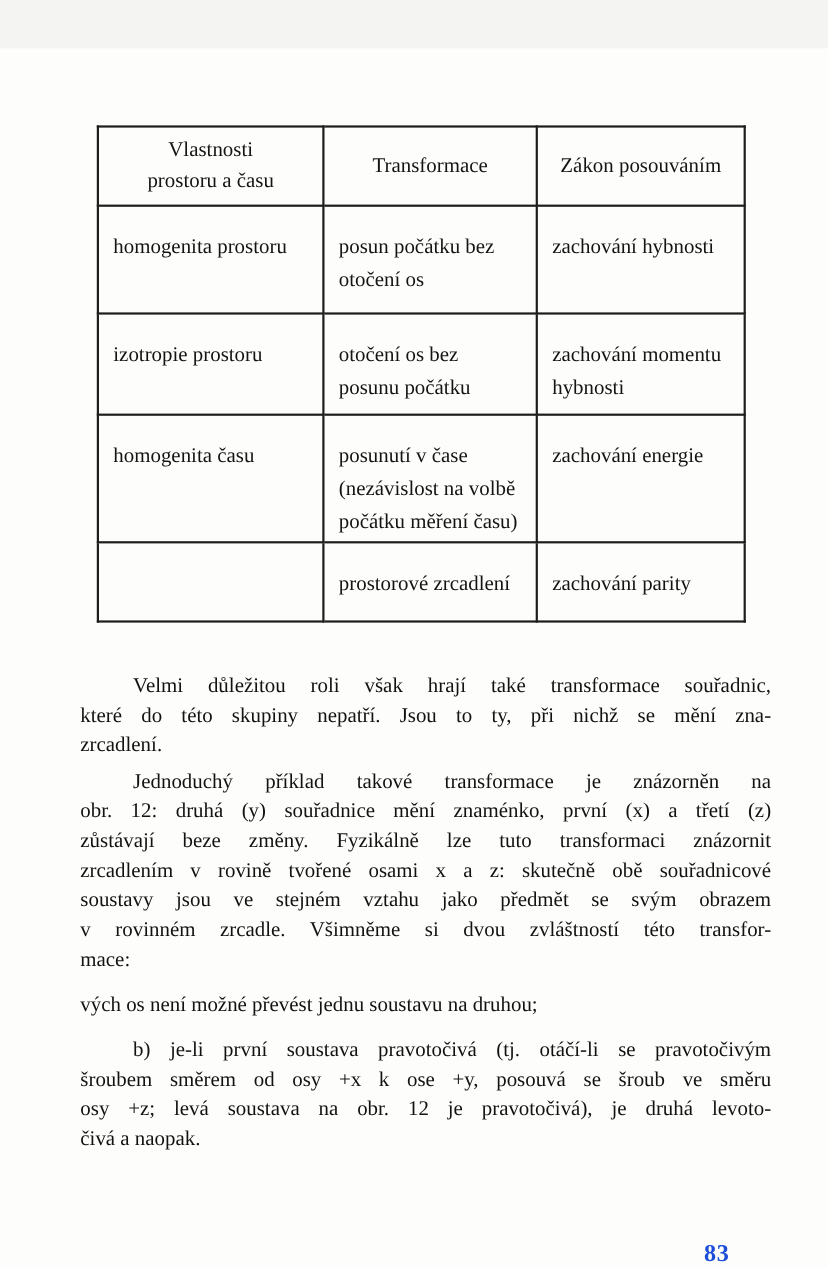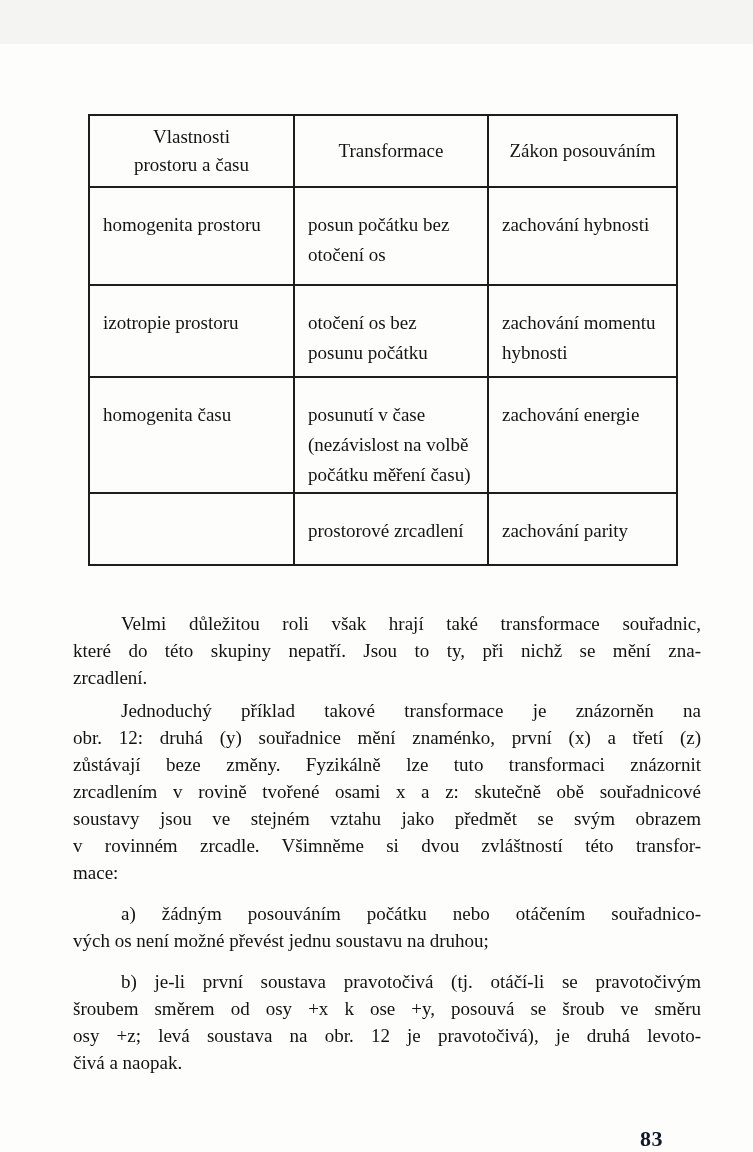--- a/index.html
+++ b/index.html
@@ -76,21 +76,21 @@
 
   
   .page-number {
     position: absolute;
     left: 640px;
     top: 1082px;
     width: 40px;
     font-size: 22px;
     font-weight: bold;
     letter-spacing: 0.5px;
-    color: #0f172a;
+    color: #1d4ed8;
   }
 </style>
 </head>
 <body>
 
 <div class="page">
 
   <table class="scan-table">
     <colgroup>
       <col style="width:205px">
@@ -146,21 +146,20 @@
       <div class="line indent">Jednoduchý příklad takové transformace je znázorněn na</div>
       <div class="line">obr. 12: druhá (y) souřadnice mění znaménko, první (x) a třetí (z)</div>
       <div class="line">zůstávají beze změny. Fyzikálně lze tuto transformaci znázornit</div>
       <div class="line">zrcadlením v rovině tvořené osami x a z: skutečně obě souřadnicové</div>
       <div class="line">soustavy jsou ve stejném vztahu jako předmět se svým obrazem</div>
       <div class="line">v rovinném zrcadle. Všimněme si dvou zvláštností této transfor-</div>
       <div class="line end">mace:</div>
     </div>
 
     <div class="para item">
-      <div class="line indent">a) žádným posouváním počátku nebo otáčením souřadnico-</div>
       <div class="line end">vých os není možné převést jednu soustavu na druhou;</div>
     </div>
 
     <div class="para item">
       <div class="line indent">b) je-li první soustava pravotočivá (tj. otáčí-li se pravotočivým</div>
       <div class="line">šroubem směrem od osy +x k ose +y, posouvá se šroub ve směru</div>
       <div class="line">osy +z; levá soustava na obr. 12 je pravotočivá), je druhá levoto-</div>
       <div class="line end">čivá a naopak.</div>
     </div>
 

